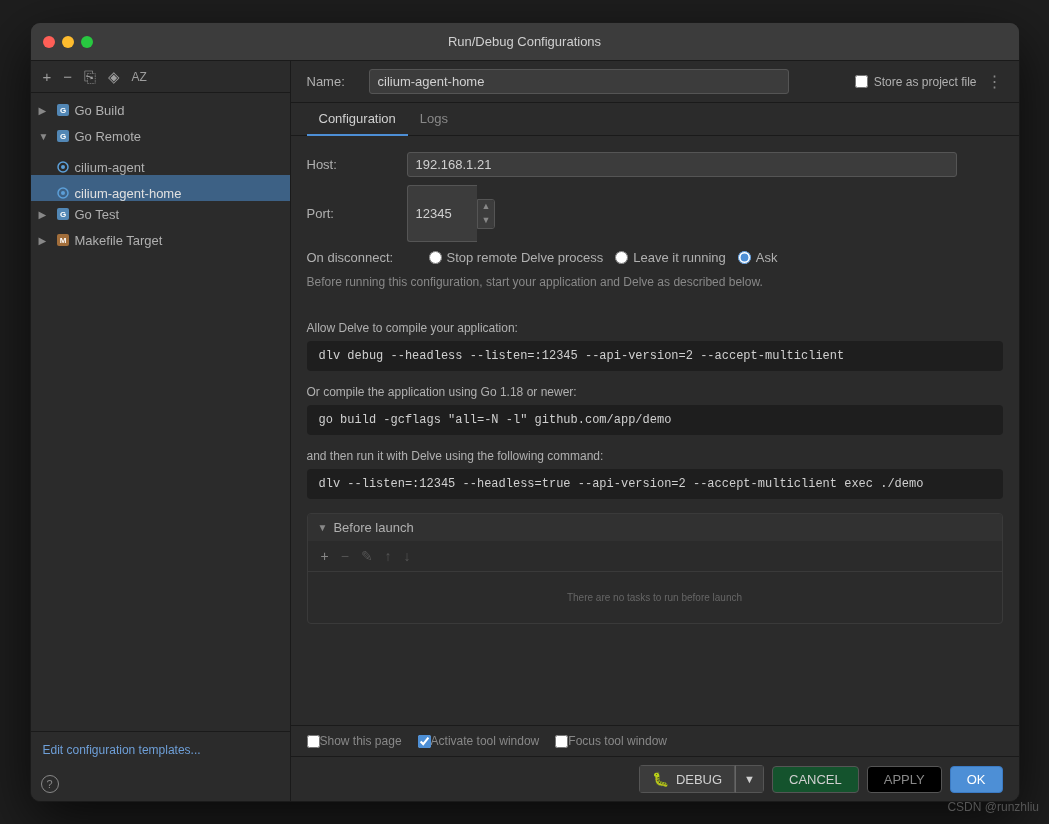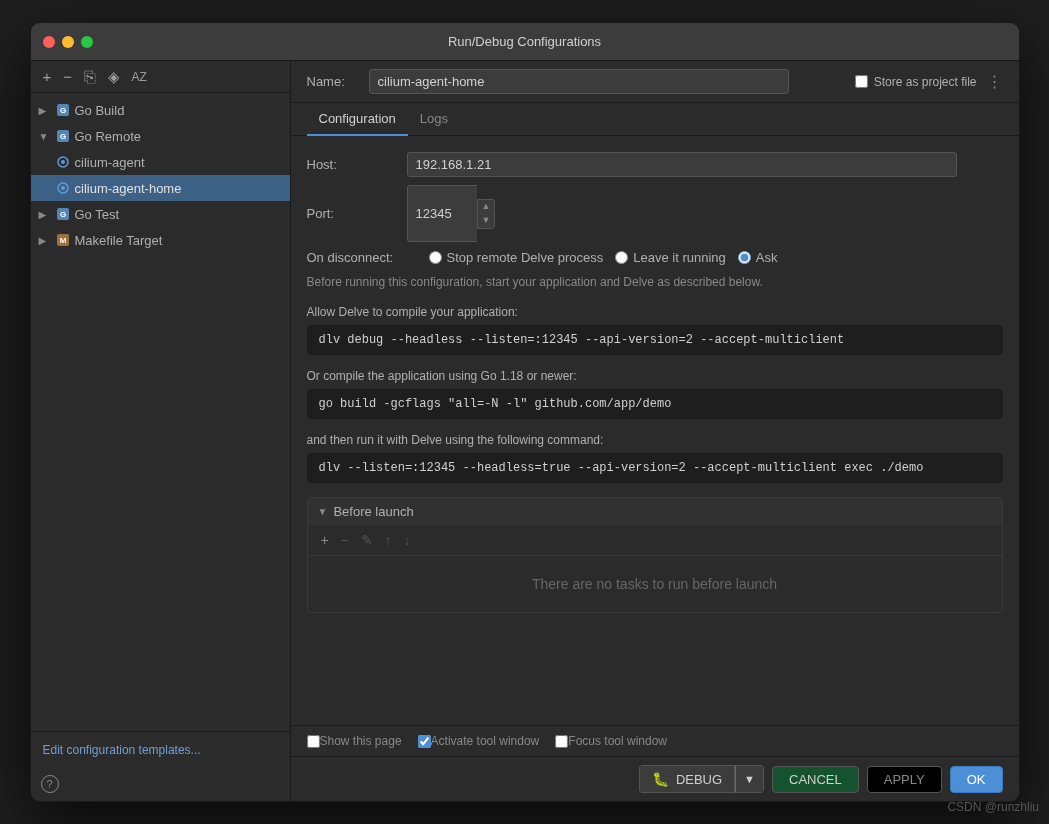--- a/index.html
+++ b/index.html
@@ -116,20 +116,21 @@
     .icon-go-build { color: #6c9fd8; }
     .icon-go-remote { color: #6c9fd8; }
     .icon-go-test { color: #6c9fd8; }
     .icon-makefile { color: #e0a060; }
     .icon-remote-config { color: #6c9fd8; }
     .tree-label {
       font-size: 13px;
     }
     .tree-child {
       padding-left: 24px;
+      align-items: flex-end;
     }
     .sidebar-footer {
       padding: 10px 12px;
       border-top: 1px solid #1a1a1a;
     }
     .sidebar-footer a {
       color: #6e9fd8;
       font-size: 12px;
       cursor: pointer;
       text-decoration: none;
@@ -298,21 +299,21 @@
       color: #b0b0b0;
       font-size: 13px;
       cursor: pointer;
     }
     .radio-option input[type="radio"] {
       accent-color: #4d8fd6;
     }
     .info-text {
       color: #888;
       font-size: 12px;
-      margin-bottom: 14px;
+      margin-bottom: 30px;
       line-height: 1.5;
     }
     
     .code-section {
       margin-bottom: 14px;
     }
     .code-section-label {
       color: #b0b0b0;
       font-size: 12px;
       margin-bottom: 6px;
@@ -364,21 +365,21 @@
       background: none;
       border: none;
       font-size: 14px;
       padding: 1px 3px;
     }
     .bl-tool-btn.disabled { color: #555; cursor: default; }
     .before-launch-empty {
       padding: 20px;
       text-align: center;
       color: #666;
-      font-size: 14px;
+      font-size: 10px;
     }
     
     .bottom-checks {
       display: flex;
       align-items: center;
       gap: 16px;
       padding: 8px 16px;
       border-top: 1px solid #1a1a1a;
       flex-shrink: 0;
     }

